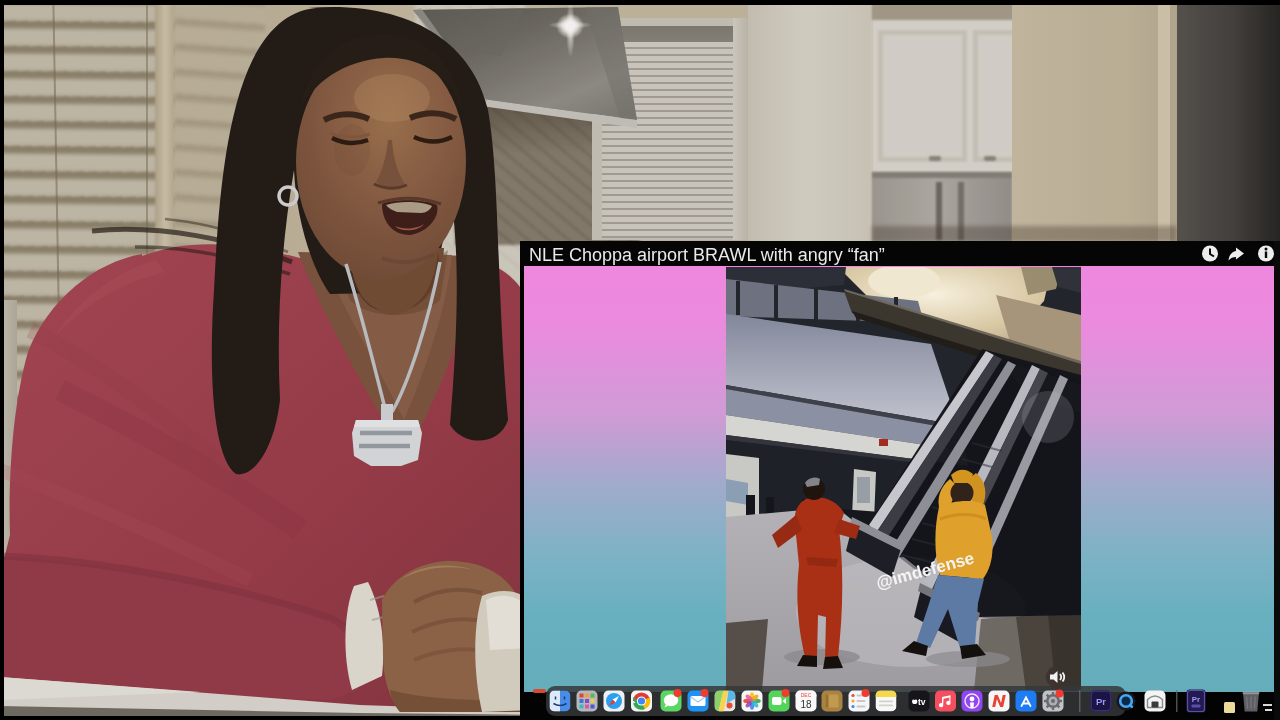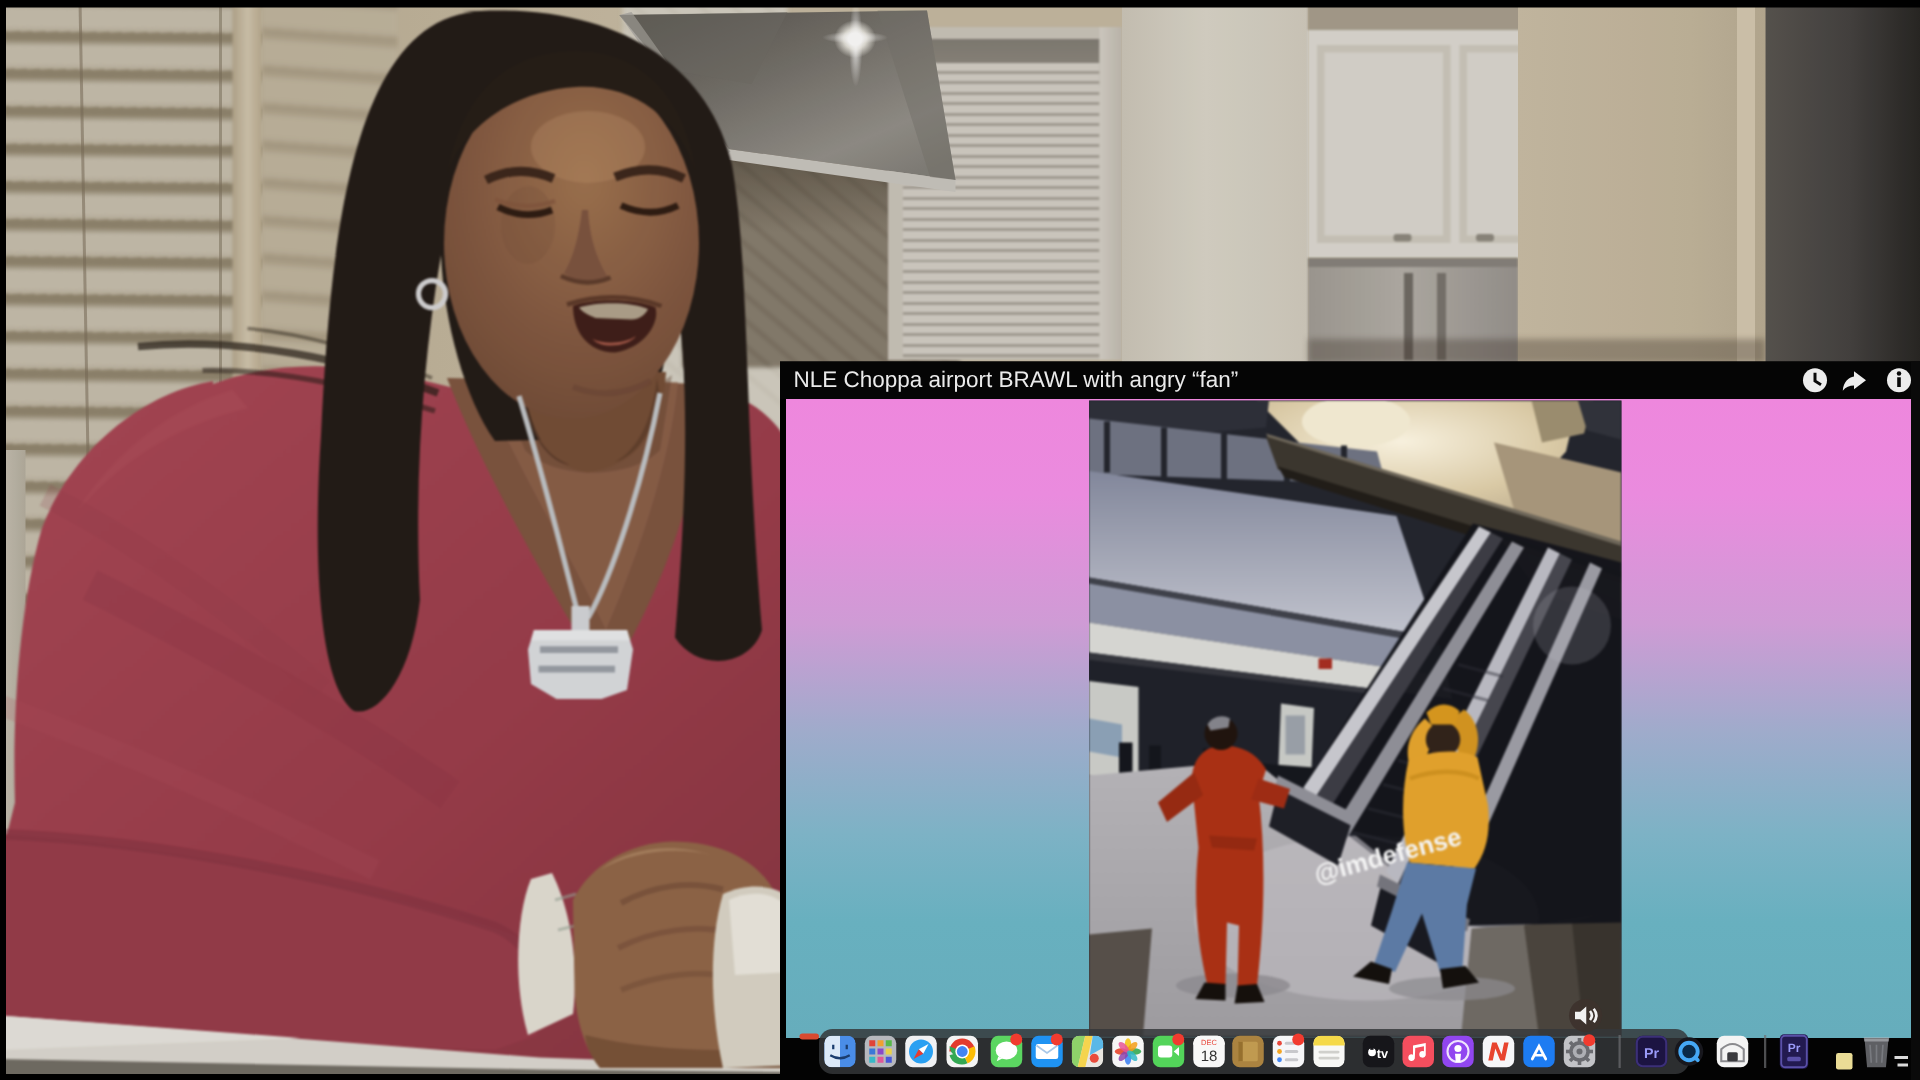--- a/index.html
+++ b/index.html
@@ -182,21 +182,21 @@
 
   <div class="abs" style="left:0;top:0;width:1280px;height:720px;background:rgba(52,38,26,.07);pointer-events:none;"></div>
 
   <div class="abs" style="left:0;top:0;width:1280px;height:5px;background:#000;"></div>
   <div class="abs" style="left:0;top:0;width:4px;height:720px;background:#000;"></div>
   <div class="abs" style="left:0;top:716px;width:1280px;height:4px;background:#000;"></div>
 
   <div class="abs" id="overlay" style="left:520px;top:241px;width:760px;height:479px;background:#000;">
 
     <div class="abs" style="left:0;top:0;width:760px;height:25px;background:#050505;">
-      <div class="abs" style="left:9px;top:4px;font-size:15px;color:#eaeaea;letter-spacing:0px;">NLE Choppa airport BRAWL with angry “fan”</div>
+      <div class="abs" style="left:9px;top:4px;font-size:18px;color:#eaeaea;letter-spacing:0px;">NLE Choppa airport BRAWL with angry “fan”</div>
       <svg class="abs" style="left:680px;top:3px;" width="76" height="19" viewBox="0 0 76 19">
         <circle cx="10" cy="9.5" r="8" fill="#ededed"></circle>
         <path d="M10,4.5 L10,10 L14,12.5" stroke="#0a0a0a" stroke-width="2" fill="none"></path>
         <path d="M36,13 C33,13 30.5,14 28.5,16.5 C29,10.5 32.5,7.5 36,7 L36,3.5 L44,9.5 L36,15.5 Z" fill="#ededed"></path>
         <circle cx="66" cy="9.5" r="8" fill="#ededed"></circle>
         <rect x="64.8" y="7.5" width="2.4" height="6.5" fill="#0a0a0a"></rect>
         <circle cx="66" cy="5" r="1.5" fill="#0a0a0a"></circle>
       </svg>
     </div>
 

